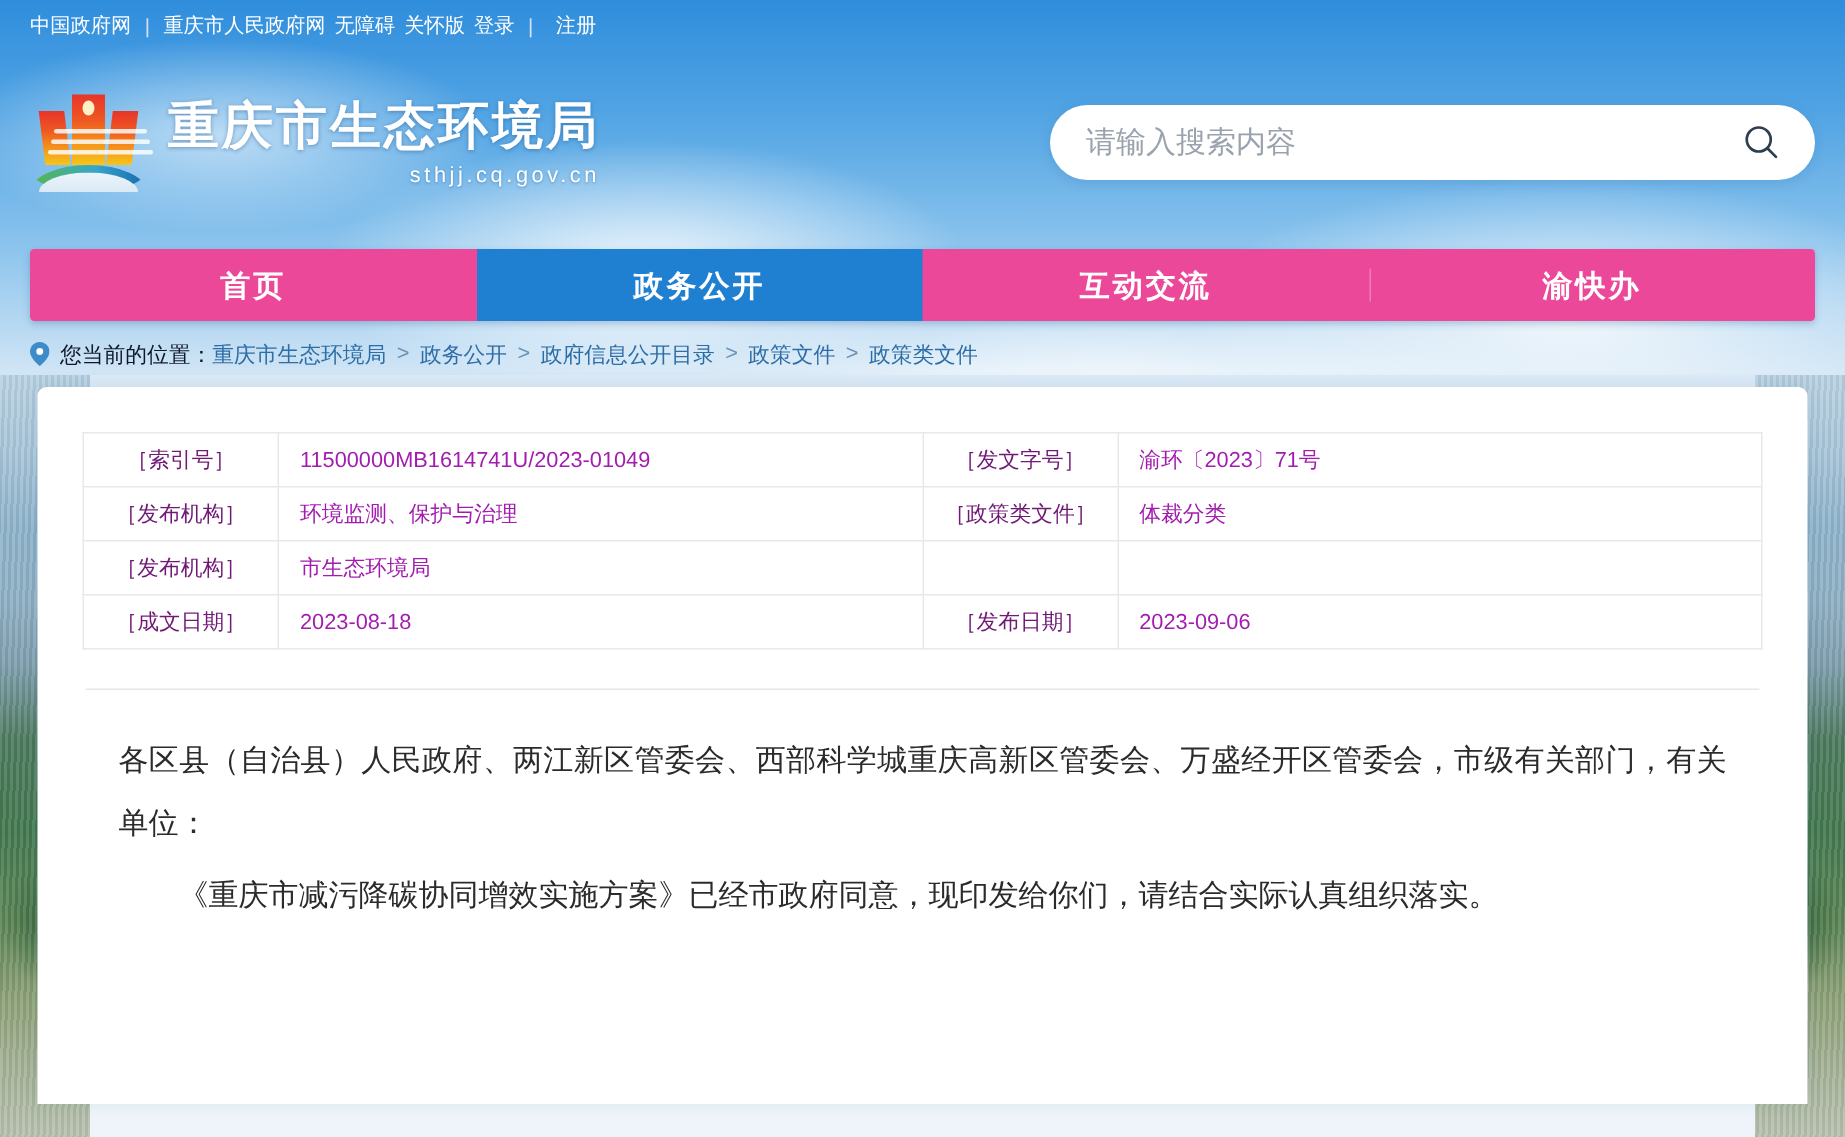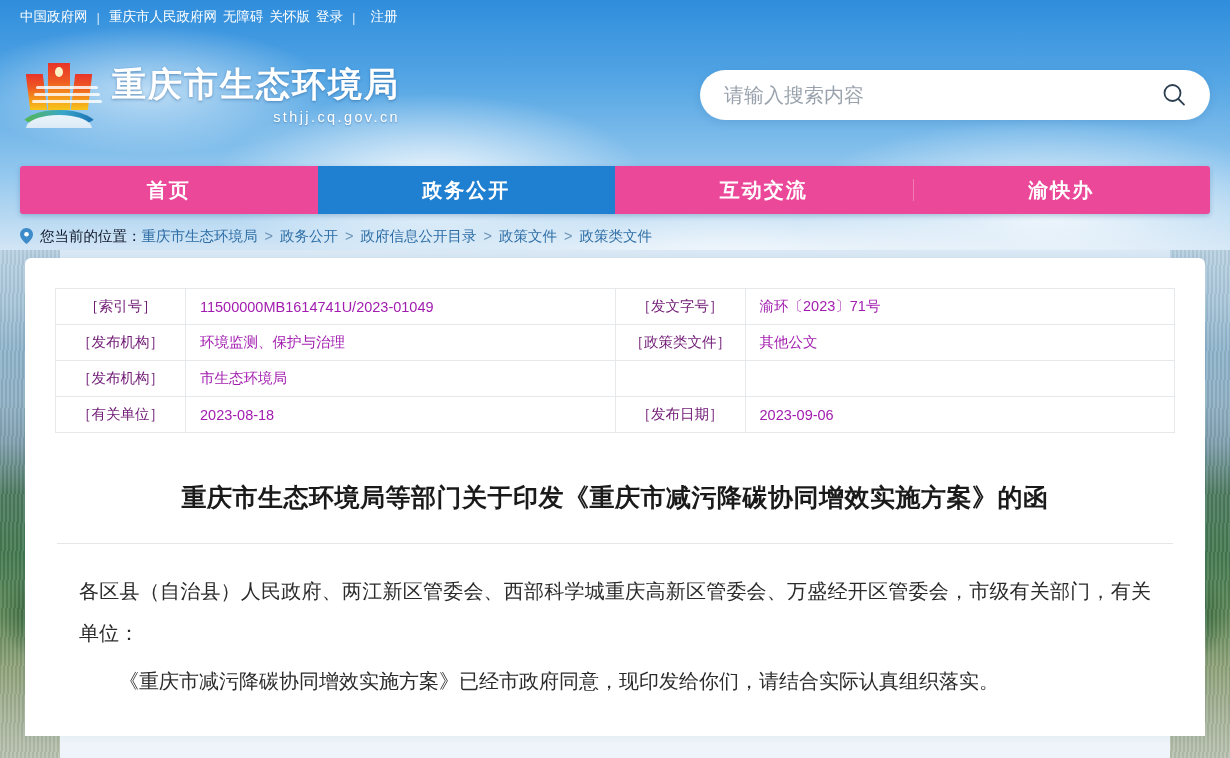--- a/index.html
+++ b/index.html
@@ -267,38 +267,37 @@
         <tr>
       <td class="k">［索引号］</td>
       <td class="v">11500000MB1614741U/2023-01049</td>
       <td class="k">［发文字号］</td>
       <td class="v">渝环〔2023〕71号</td>
     </tr>
     <tr>
       <td class="k">［发布机构］</td>
       <td class="v">环境监测、保护与治理</td>
       <td class="k">［政策类文件］</td>
-      <td class="v">其他公文</td>
+      <td class="v">体裁分类</td>
     </tr>
     <tr>
       <td class="k">［发布机构］</td>
       <td class="v">市生态环境局</td>
       <td class="k"></td>
       <td class="v"></td>
     </tr>
     <tr>
-      <td class="k">［有关单位］</td>
+      <td class="k">［成文日期］</td>
       <td class="v">2023-08-18</td>
       <td class="k">［发布日期］</td>
       <td class="v">2023-09-06</td>
     </tr>
   </tbody>
     </table>
 
-  <h1 class="doc-title">重庆市生态环境局等部门关于印发《重庆市减污降碳协同增效实施方案》的函</h1>
   <div class="title-rule"></div>
 
   <div class="doc-body">
     <p>各区县（自治县）人民政府、两江新区管委会、西部科学城重庆高新区管委会、万盛经开区管委会，市级有关部门，有关单位：</p>
     <p class="indent">《重庆市减污降碳协同增效实施方案》已经市政府同意，现印发给你们，请结合实际认真组织落实。</p>
   </div>
 
 </div>
 
 </body></html>

